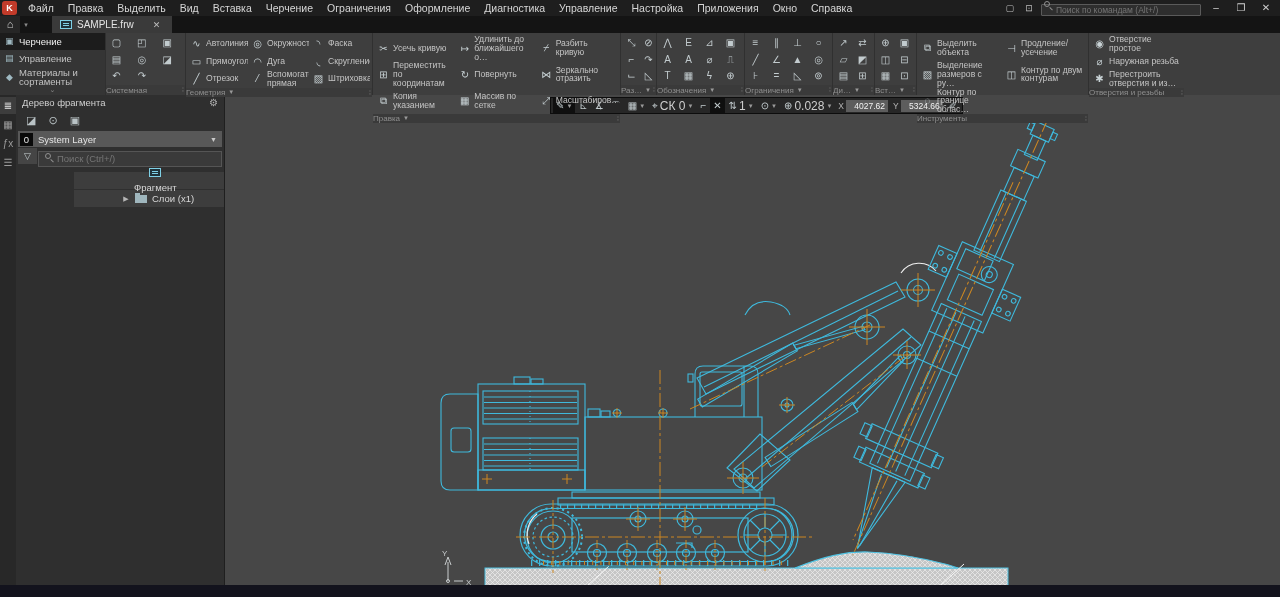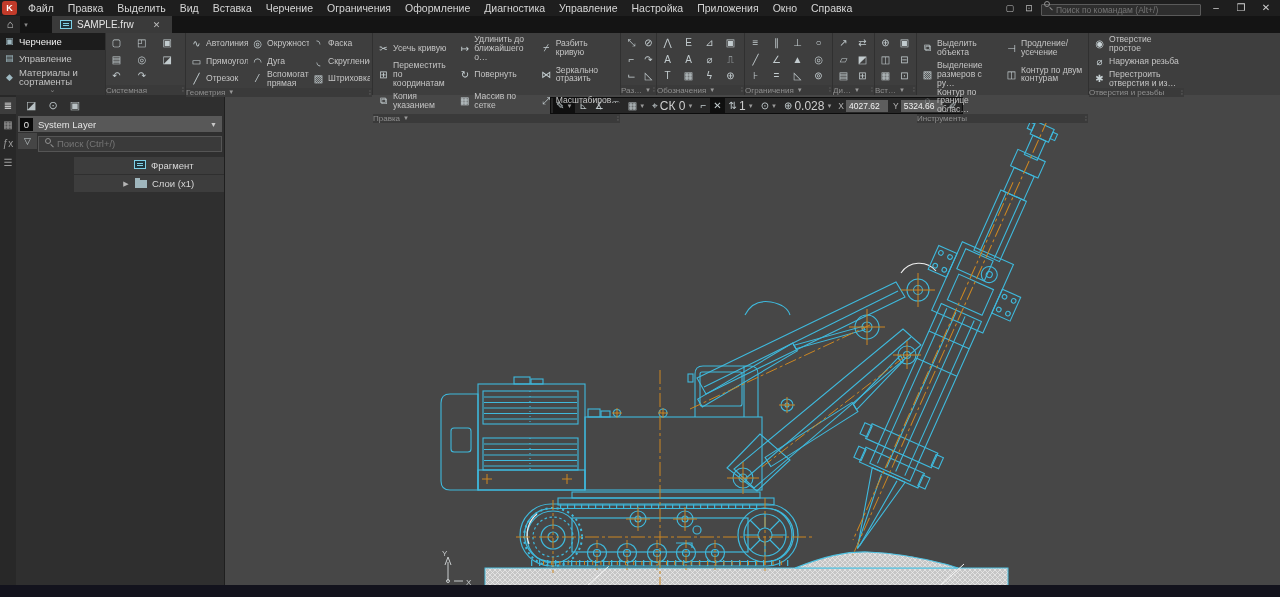--- a/index.html
+++ b/index.html
@@ -100,21 +100,21 @@
   #cv-toolbar { position:absolute; top:2px; left:325px; height:17px; background:#272727;
     border:1px solid #0d0d0d; display:flex; align-items:center; padding:0 2px; gap:1px; z-index:5; }
   .titem { height:15px; display:flex; align-items:center; padding:0 3px; gap:2px; color:#c3cccf; }
   .titem.pressed { background:#0f0f0f; }
   .titem .g { font-size:10px; }
   .titem .lb { font-size:12px; color:#cdcdcd; }
   .titem .ct { font-size:6px; color:#9a9a9a; }
   .coordf { display:flex; align-items:center; gap:2px; padding:0 2px; }
   .coordf .pfx { color:#b5b5b5; font-size:8.5px; }
   .coordf .val { background:#5d5d5d; color:#f2f2f2; font-size:8.5px; padding:1px 3px;
-    min-width:42px; text-align:left; }
+    min-width:42px; text-align:right; }
 
   
   #statusbar { position:absolute; top:585px; left:0; width:1280px; height:12px; background:#13131d; }
 </style>
 </head>
 <body>
 
 <div id="menubar">
   <div id="logo">K</div>
   <div id="menu-items" style="display: flex;">
@@ -411,40 +411,44 @@
 
 <div id="main">
   <div id="leftstrip">
       <div class="strip-ico active">≣</div>
       <div class="strip-ico">▦</div>
       <div class="strip-ico">ƒx</div>
       <div class="strip-ico">☰</div>
     </div>
 
   <div id="treepanel">
+    <div id="tp-header">
+      <span>Дерево фрагмента</span>
+      <span id="tp-gear">⚙</span>
+    </div>
     <div id="tp-toolbar">
         <span>◪</span>
         <span>⊙</span>
         <span>▣</span>
       </div>
     <div id="layer-row">
       <span id="layer-badge">0</span>
       <span id="layer-name">System Layer</span>
       <span id="layer-caret">▼</span>
     </div>
     <div id="search-row">
       <span id="filter-cell">▽</span>
       <span id="tree-search-wrap">
         <span class="mag"></span>
         <input id="tree-search" readonly="" placeholder="Поиск (Ctrl+/)" style="">
       </span>
     </div>
     <div id="tree-nodes" style="margin-top: 8px;">
         <div class="tree-row">
-          <span style="display: flex; gap: 5px; margin-left: 60px;">
+          <span style="display: flex; align-items: center; gap: 5px; margin-left: 60px; flex-direction: column;">
             <span class="doc-ico"></span>
             <span>Фрагмент</span>
           </span>
         </div>
         <div class="tree-row">
           <span style="display: flex; align-items: center; gap: 5px; margin-left: 48px;">
             <span class="arr">▶</span>
             <span class="folder-ico"></span>
             <span>Слои (x1)</span>
           </span>

